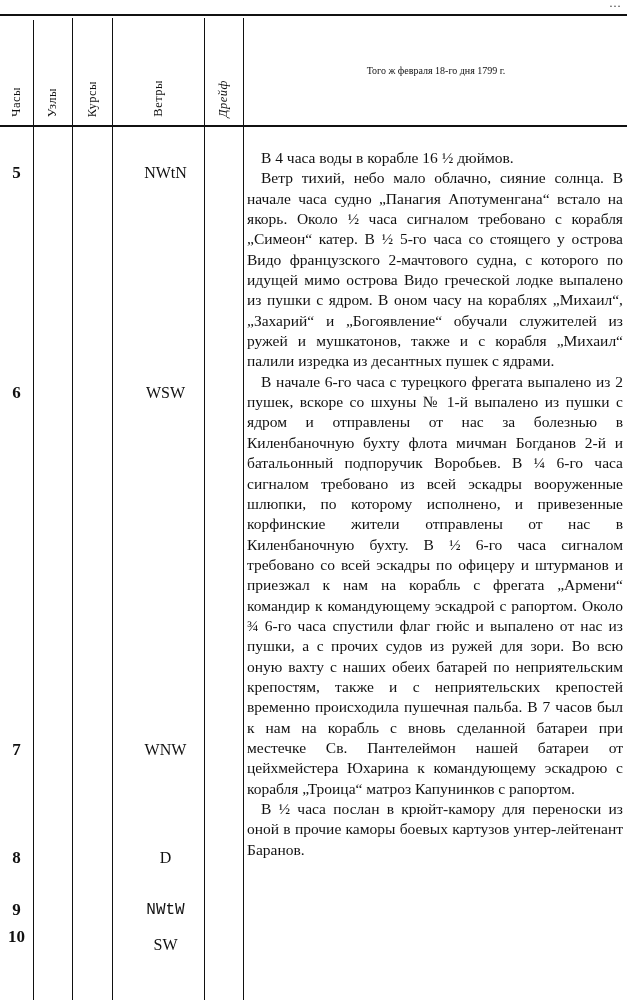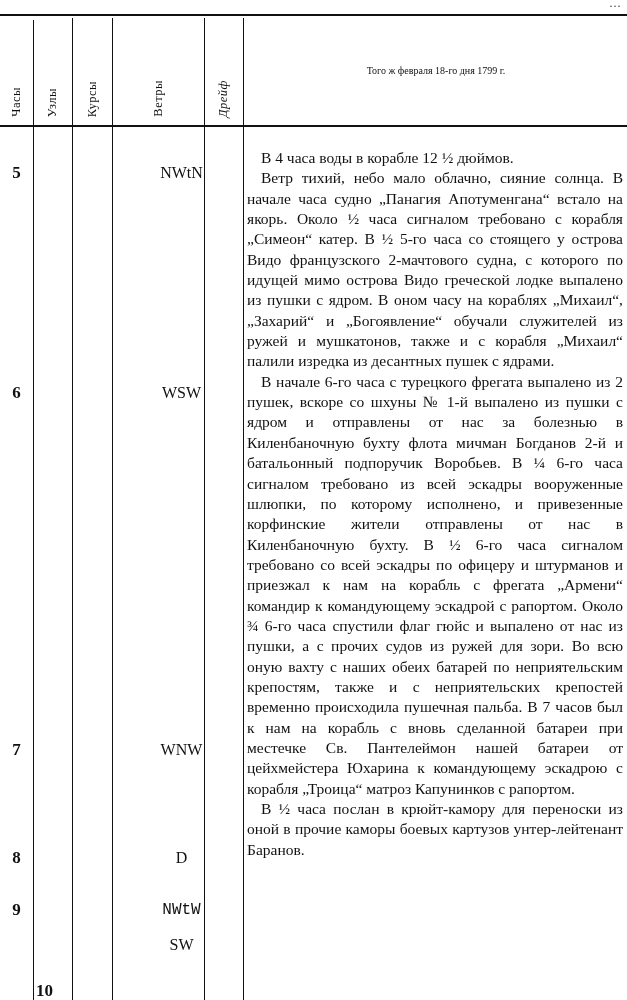--- a/index.html
+++ b/index.html
@@ -26,21 +26,21 @@
   .hdr-title {
     position: absolute; left: 245px; right: 0; top: 18px; height: 105px;
     display: flex; align-items: center; justify-content: center;
     font-size: 10px;
   }
   .hour {
     position: absolute; left: 0; width: 33px; text-align: center;
     font-size: 17px; font-weight: bold;
   }
   .wind {
-    position: absolute; left: 124px; width: 115px; text-align: center;
+    position: absolute; left: 108px; width: 115px; text-align: center;
     font-size: 16px;
   }
   .text-col {
     position: absolute; left: 247px; top: 148px; width: 376px;
     font-size: 15.5px; line-height: 20.35px; text-align: justify;
   }
   .text-col p { margin: 0; text-indent: 14px; }
 </style>
 </head>
 <body>
@@ -81,21 +81,21 @@
 
 <div class="hour" style="top:740px;">7</div>
 <div class="wind" style="top:741px;">WNW</div>
 
 <div class="hour" style="top:848px;">8</div>
 <div class="wind" style="top:849px;">D</div>
 
 <div class="hour" style="top:900px;">9</div>
 <div class="wind" style="top:901px;font-family:Liberation Mono, monospace;">NWtW</div>
 
-<div class="hour" style="top:981px;margin-left:28px;">10</div>
+<div class="hour" style="top:927px;">10</div>
 <div class="wind" style="top:936px;">SW</div>
 
 <div class="text-col">
-  <p>В 4 часа воды в корабле 12 ½ дюймов.</p>
+  <p>В 4 часа воды в корабле 16 ½ дюймов.</p>
   <p>Ветр тихий, небо мало облачно, сияние солнца. В начале часа судно „Панагия Апотуменгана“ встало на якорь. Около ½ часа сигналом требовано с корабля „Симеон“ катер. В ½ 5-го часа со стоящего у острова Видо французского 2-мачтового судна, с которого по идущей мимо острова Видо греческой лодке выпалено из пушки с ядром. В оном часу на кораблях „Михаил“, „Захарий“ и „Богоявление“ обучали служителей из ружей и мушкатонов, также и с корабля „Михаил“ палили изредка из десантных пушек с ядрами.</p>
   <p>В начале 6-го часа с турецкого фрегата выпалено из 2 пушек, вскоре со шхуны № 1-й выпалено из пушки с ядром и отправлены от нас за болезнью в Киленбаночную бухту флота мичман Богданов 2-й и батальонный подпоручик Воробьев. В ¼ 6-го часа сигналом требовано из всей эскадры вооруженные шлюпки, по которому исполнено, и привезенные корфинские жители отправлены от нас в Киленбаночную бухту. В ½ 6-го часа сигналом требовано со всей эскадры по офицеру и штурманов и приезжал к нам на корабль с фрегата „Армени“ командир к командующему эскадрой с рапортом. Около ¾ 6-го часа спустили флаг гюйс и выпалено от нас из пушки, а с прочих судов из ружей для зори. Во всю оную вахту с наших обеих батарей по неприятельским крепостям, также и с неприятельских крепостей временно происходила пушечная пальба. В 7 часов был к нам на корабль с вновь сделанной батареи при местечке Св. Пантелеймон нашей батареи от цейхмейстера Юхарина к командующему эскадрою с корабля „Троица“ матроз Капунинков с рапортом.</p>
   <p>В ½ часа послан в крюйт-камору для переноски из оной в прочие каморы боевых картузов унтер-лейтенант Баранов.</p>
 </div>
 
 </body></html>

